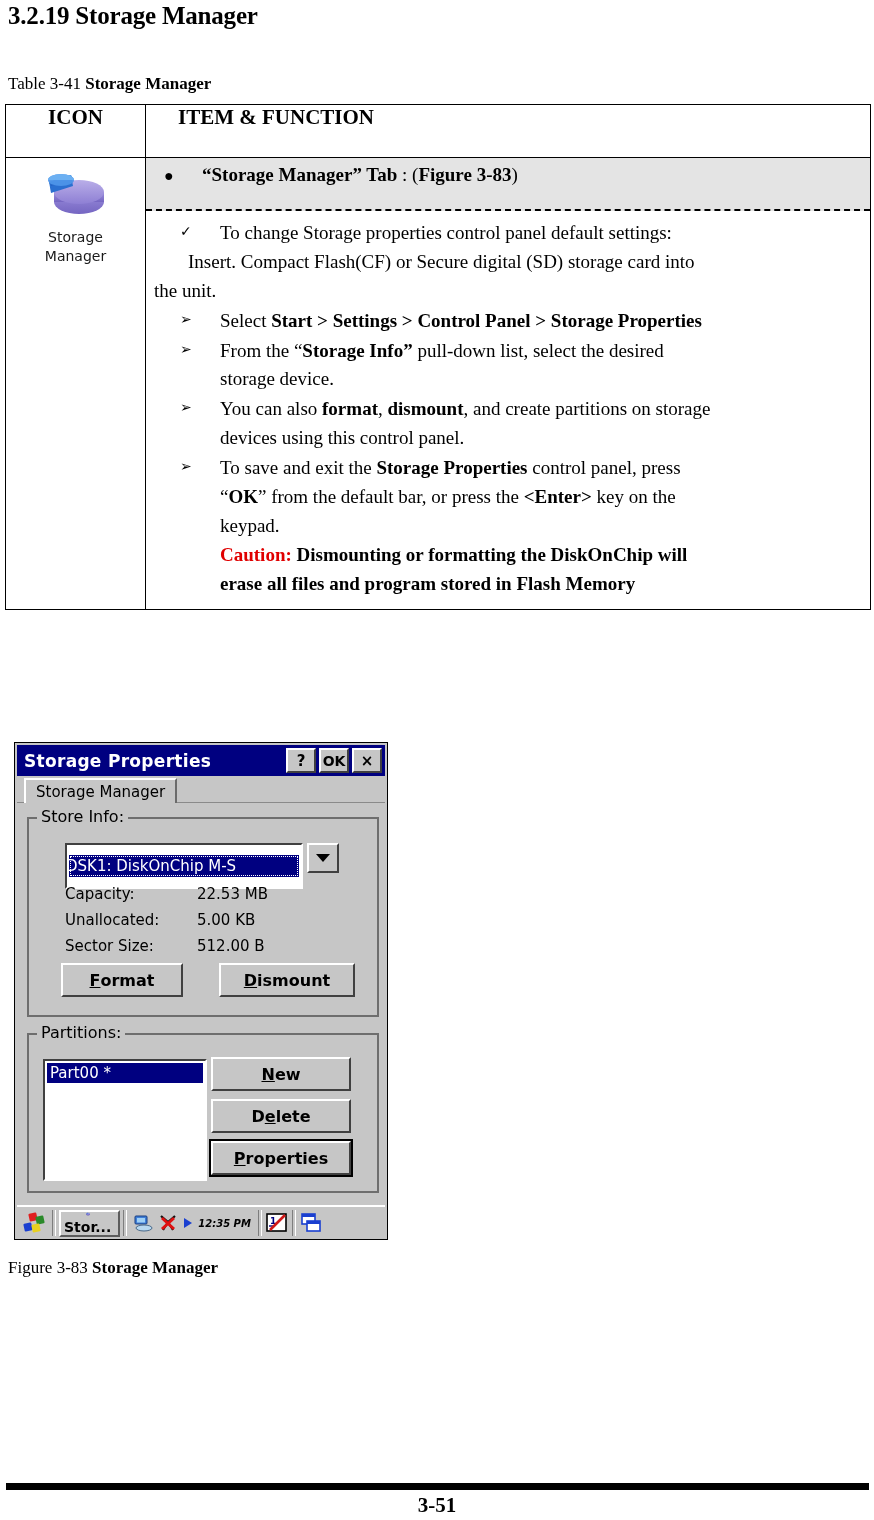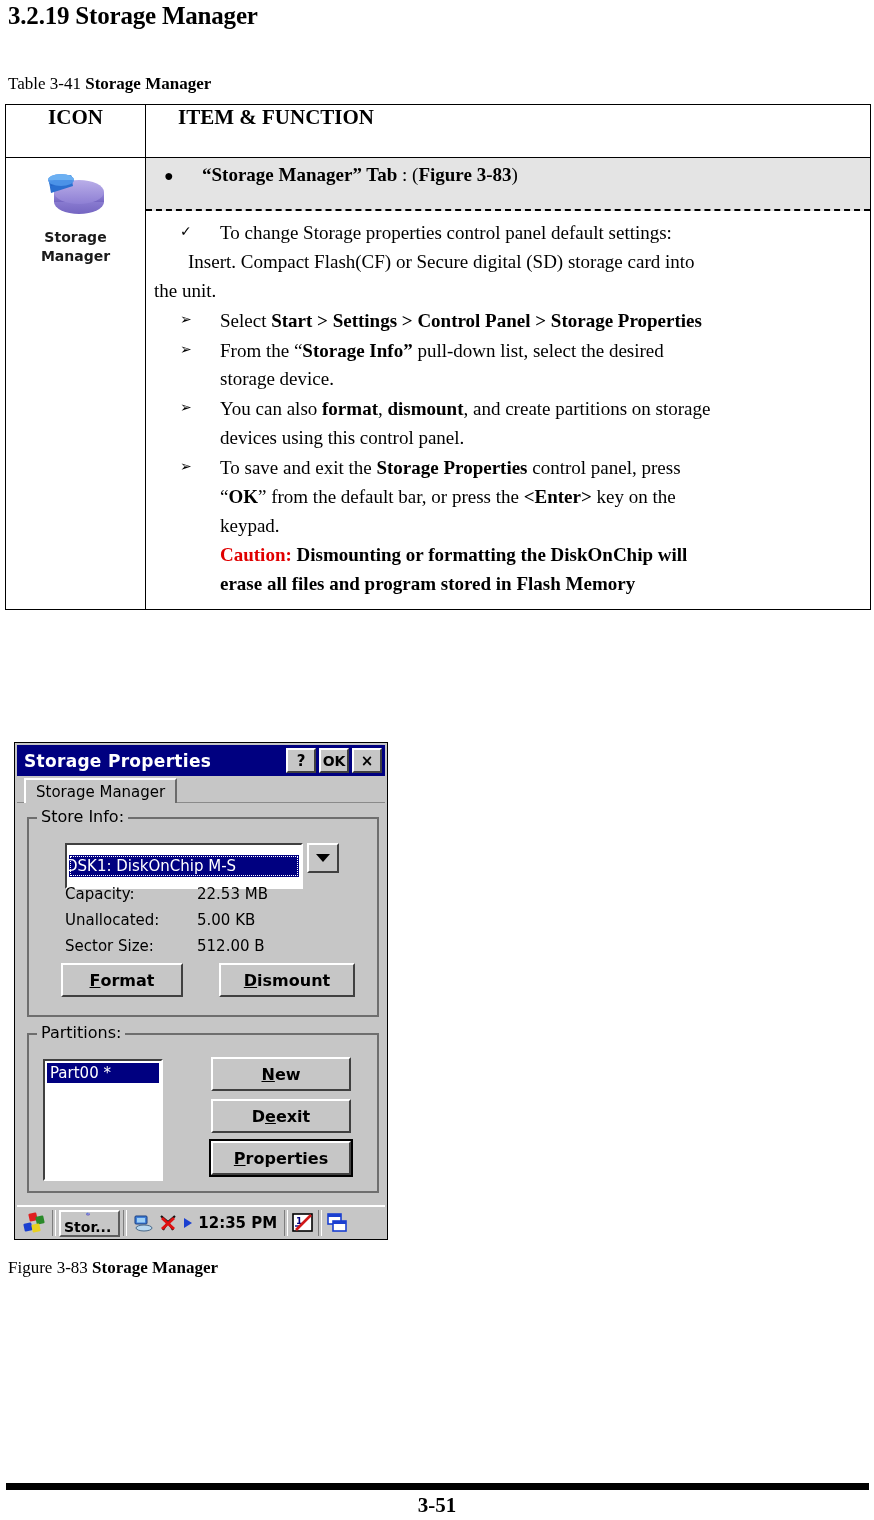--- a/index.html
+++ b/index.html
@@ -84,21 +84,20 @@
     height: 62px;
     margin: 4px auto 4px auto;
     display: block;
   }
   .icon-label {
     font-family: "DejaVu Sans", "Liberation Sans", sans-serif;
     font-size: 14px;
     line-height: 1.35;
     color: #1a1a1a;
     text-align: center;
-    font-weight: bold;
   }
 
   
   .content-cell { padding: 0; }
 
   .tab-row {
     background: #e4e4e4;
     border-bottom: 2.5px dashed #000000;
     padding: 6px 0 23px 18px;
     font-weight: bold;
@@ -328,21 +327,21 @@
     white-space: nowrap;
   }
   .ce-btn u { text-decoration: underline; }
   .ce-btn.focused {
     box-shadow: 0 0 0 2px #000000;
   }
 
   .listbox {
     position: absolute;
     left: 14px; top: 24px;
-    width: 120px; height: 122px;
+    width: 164px; height: 122px;
     background: #ffffff;
     border-top: 2px solid #404040;
     border-left: 2px solid #404040;
     border-right: 2px solid #ffffff;
     border-bottom: 2px solid #ffffff;
     box-sizing: border-box;
     padding: 2px;
     overflow: hidden;
   }
   .list-item-sel {
@@ -395,24 +394,25 @@
     white-space: nowrap;
     flex-direction: column;
   }
   .tray {
     display: flex;
     align-items: center;
     gap: 4px;
     padding-left: 2px;
   }
   .clock {
-    font-size: 15px;
+    font-size: 10px;
     font-weight: bold;
     white-space: nowrap;
     padding: 0 4px;
+    font-style: italic;
   }
 
   
   .figure-caption {
     position: absolute;
     left: 8px;
     top: 1258px;
     font-size: 17px;
     white-space: nowrap;
   }
@@ -597,21 +597,21 @@
         <div class="list-item-sel">Part00 *</div>
       </div>
 
       <div class="ce-btn" style="left:182px; top:22px; width:140px; height:34px;">
         <u>N</u>
           <span>ew</span>
       </div>
       <div class="ce-btn" style="left:182px; top:64px; width:140px; height:34px;">
         <span>D</span>
           <u>e</u>
-          <span>exit</span>
+          <span>lete</span>
       </div>
       <div class="ce-btn focused" style="left:182px; top:106px; width:140px; height:34px;">
         <u>P</u>
           <span>roperties</span>
       </div>
     </div>
 
     <div class="taskbar">
       <div class="start-btn">
         <svg width="24" height="24" viewBox="0 0 24 24">

